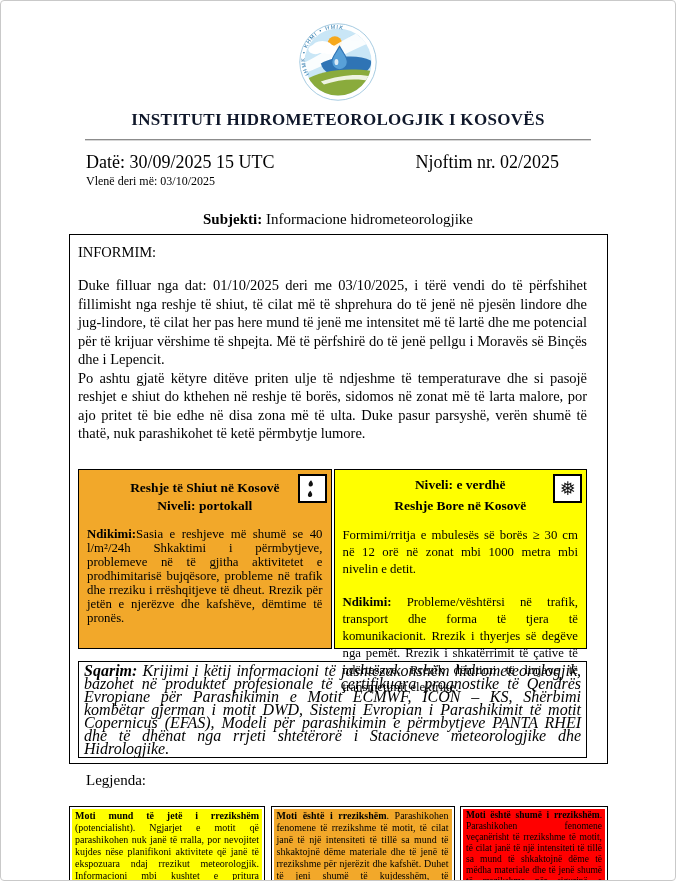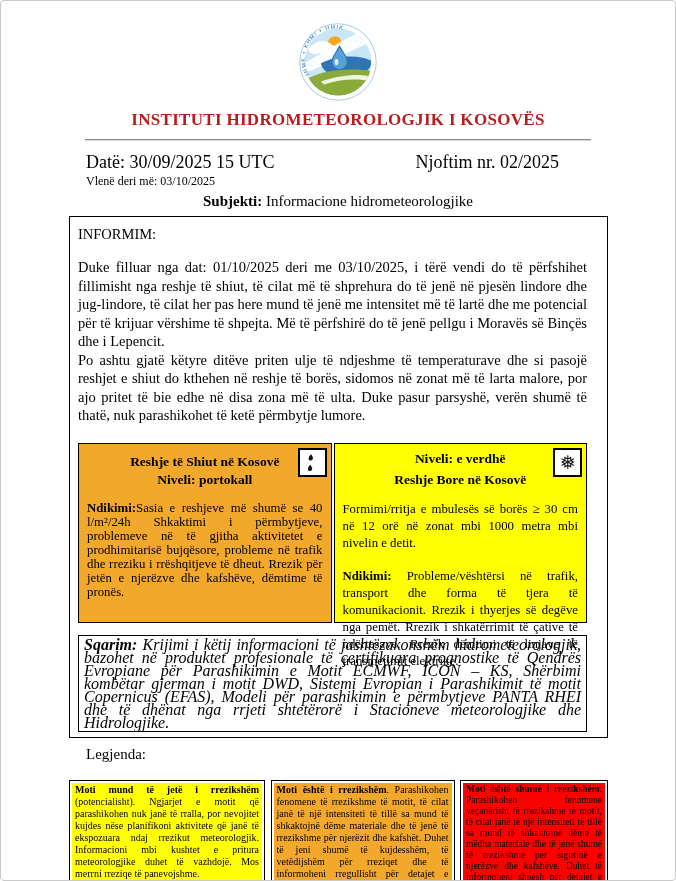--- a/index.html
+++ b/index.html
@@ -5,35 +5,35 @@
   * { box-sizing: border-box; margin: 0; padding: 0; }
   body { background: #ffffff; font-family: "Liberation Serif", "DejaVu Serif", serif; }
   .page {
     position: relative; width: 676px; height: 881px; overflow: hidden;
     background: #fff; border: 1px solid #c9c9c9; border-radius: 4px; color: #000;
   }
   
   .header { text-align: center; padding-top: 22px; }
   .logo-main { width: 78px; height: 78px; }
   .institute-title {
-    margin-top: 5px; font-size: 17px; font-weight: bold; color: #b91c1c;
+    margin-top: 5px; font-size: 17px; font-weight: bold; color: #0f172a;
     letter-spacing: 0.3px;
   }
   .title-rule { margin: 9px 84px 0 84px; height: 2px; background: #8c8c8c; border-bottom: 1px solid #d6d6d6; }
   
   .meta-row { display: flex; justify-content: space-between; margin: 12px 116px 0 85px; font-size: 18px; line-height: 18px; }
   .valid-until { margin: 1px 0 0 85px; font-size: 12px; line-height: 18px; }
-  .subject-line { text-align: center; margin-top: 3px; font-size: 15px; }
+  .subject-line { text-align: center; margin-top: 21px; font-size: 15px; }
   .subject-line b { font-weight: bold; }
   
   .main-box { margin: 6px 67px 0 68px; border: 1px solid #000; padding: 8px 20px 5px 8px; }
   .informim-heading { font-size: 14.5px; line-height: 18px; margin-bottom: 15px; }
   .informim-p { font-size: 14.5px; line-height: 18.5px; text-align: justify; }
   
-  .warn-row { display: flex; gap: 2px; margin-top: 18px; height: 180px; }
+  .warn-row { display: flex; gap: 2px; margin-top: 26px; height: 180px; }
   .warn-box { flex: 1 1 50%; border: 1px solid #000; position: relative; padding: 6px 8px; }
   .bg-orange { background: #F2A82A; }
   .bg-yellow { background: #FFFF00; }
   .bg-red { background: #FF0000; }
   .warn-icon {
     position: absolute; top: 4px; right: 4px; width: 29px; height: 29px;
     background: #fff; border: 2px solid #000; display: flex; align-items: center; justify-content: center;
   }
   .warn-icon .flake { font-size: 19px; line-height: 19px; color: #111; font-family: "DejaVu Sans", sans-serif; }
   .warn-title { text-align: center; font-weight: bold; font-size: 13.5px; line-height: 18px; margin-top: 3px; }

